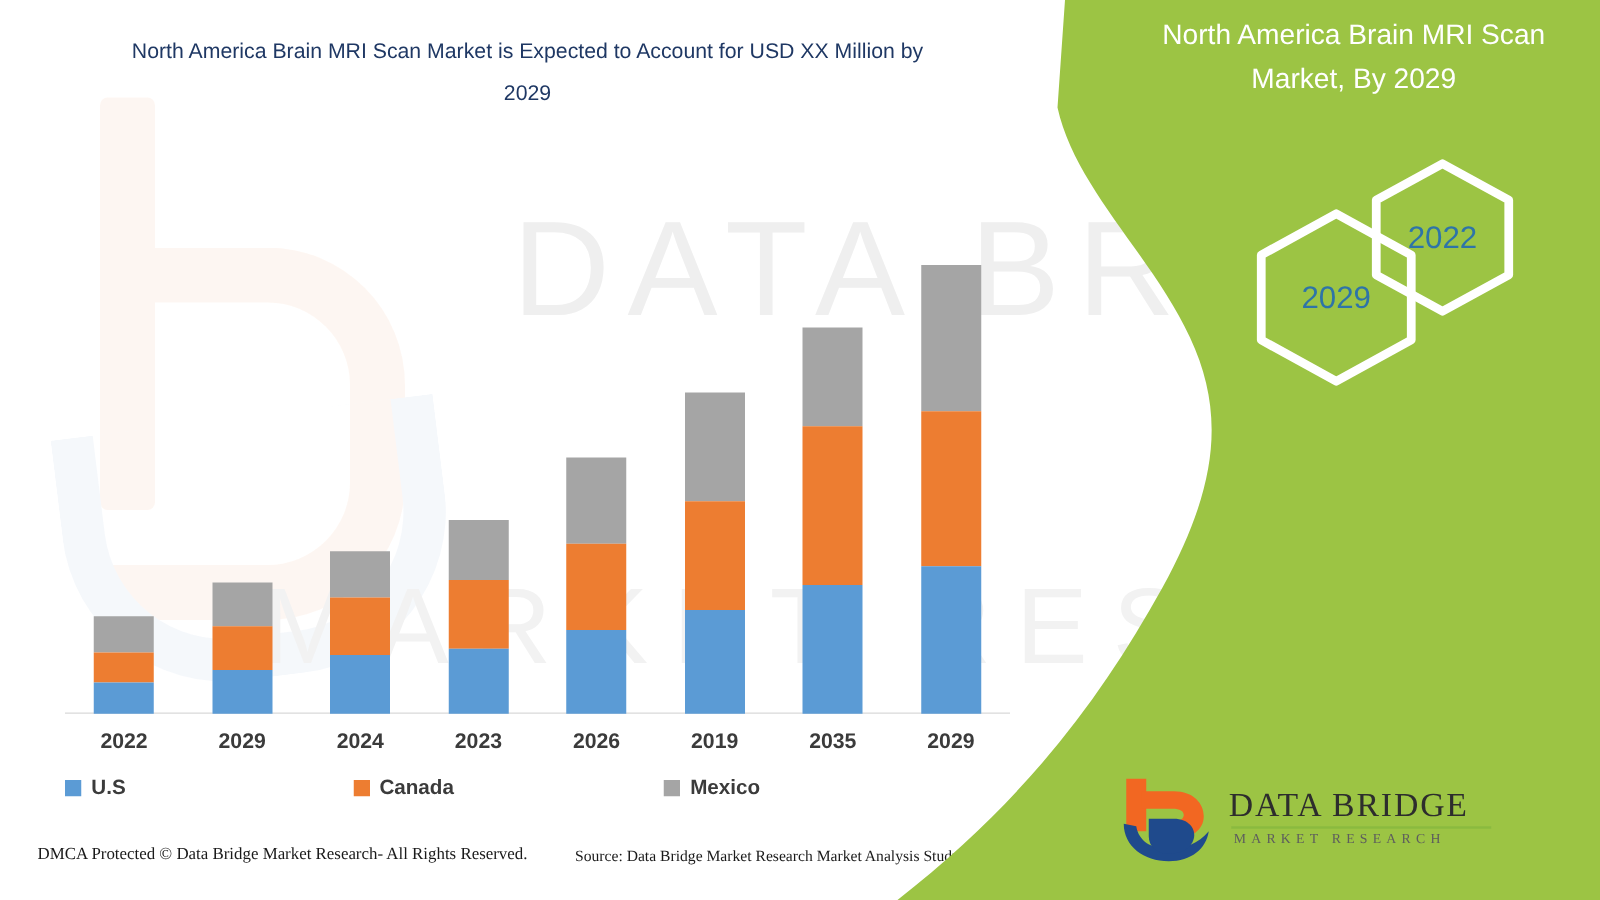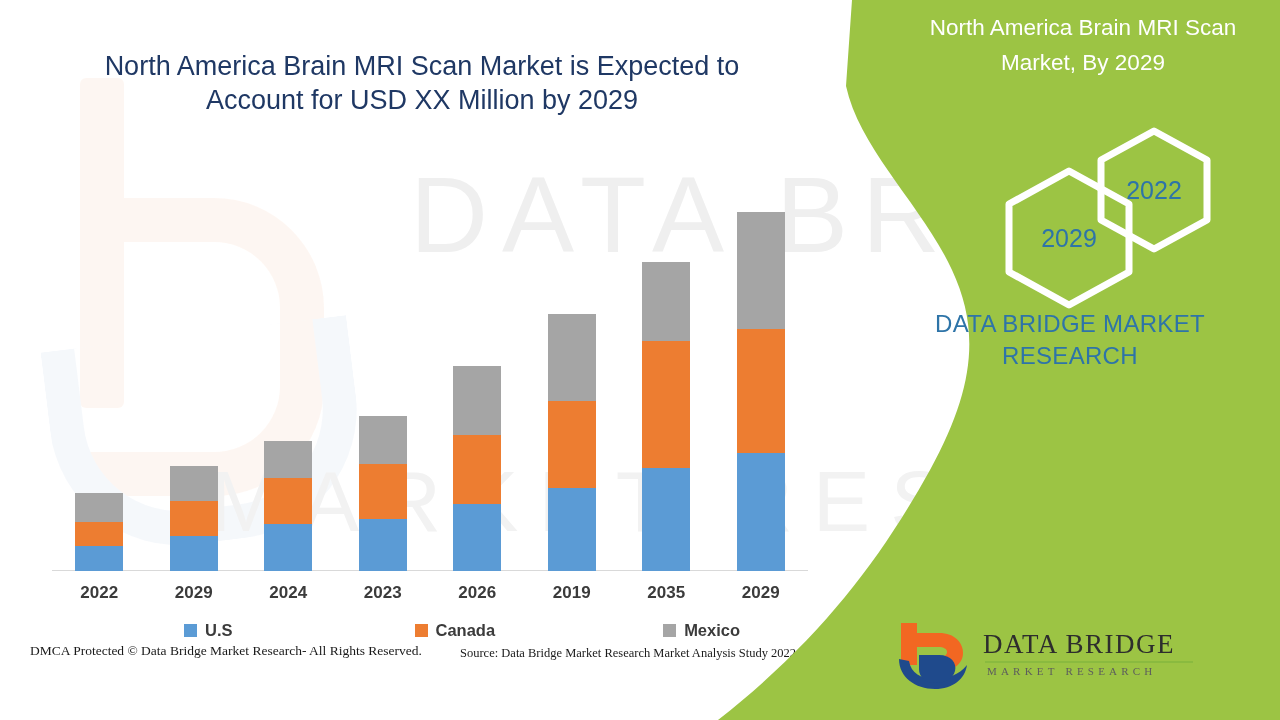--- a/index.html
+++ b/index.html
@@ -40,21 +40,21 @@
     position:absolute;left:0;top:255px;width:240px;height:175px;
     border:34px solid #eef3f9;border-radius:0 0 130px 130px;border-top:none;
     transform:rotate(-7deg);
   }
 
   
   .chart-title{
     position:absolute;left:86px;top:24px;width:672px;
     text-align:center;
     color:#1f3864;
-    font-size:27px;line-height:34px;font-weight:400;margin-top:25px;
+    font-size:17px;line-height:34px;font-weight:400;
   }
 
   
   .chart-area{position:absolute;left:0;top:0;width:850px;height:720px;}
   .plot{
     position:absolute;left:52px;top:200px;width:756px;height:371px;
   }
   .axis-line{
     position:absolute;left:52px;top:570px;width:756px;height:1px;
     background:#d9d9d9;
@@ -78,29 +78,29 @@
     font-size:17px;font-weight:bold;color:#3b3b3b;
     font-family:"Liberation Sans", sans-serif;
   }
 
   
   .legend{
     position:absolute;left:52px;top:616px;width:756px;height:28px;
     display:flex;align-items:center;
   }
   .legend-item{display:flex;align-items:center;}
-  .legend-item:nth-child(1){margin-left:132px;justify-content:flex-end;}
+  .legend-item:nth-child(1){justify-content:flex-end;}
   .legend-item:nth-child(2){margin-left:182px;}
   .legend-item:nth-child(3){margin-left:168px;text-align:center;}
   .legend-swatch{width:13px;height:13px;margin-right:8px;display:inline-block;}
   .legend-label{font-size:16.5px;font-weight:bold;color:#3b3b3b;}
 
   
   .footer{
-    position:absolute;left:0;top:640px;width:850px;height:40px;padding-left:18px;
+    position:absolute;left:0;top:672px;width:850px;height:40px;padding-left:18px;
   }
   .footer-left{
     position:absolute;left:30px;top:3px;
     font-family:"Liberation Serif", serif;font-size:13.5px;color:#1a1a1a;
   }
   .footer-right{
     position:absolute;left:460px;top:6px;
     font-family:"Liberation Serif", serif;font-size:12.5px;color:#1a1a1a;
   }
 
@@ -279,21 +279,20 @@
         <span class="hex-label">2029</span>
       </div>
       <div class="hex hex-2022">
         <svg width="128" height="130" viewBox="0 0 128 130" aria-hidden="true">
           <polygon points="64,6 117,35 117,95 64,124 11,95 11,35" fill="none" stroke="#ffffff" stroke-width="7" stroke-linejoin="round"></polygon>
         </svg>
         <span class="hex-label">2022</span>
       </div>
     </div>
 
-    <div class="brand-name">DATA BRIDGE MARKET RESEARCH</div>
 
     <div class="logo">
       <div class="logo-mark">
         <svg width="78" height="74" viewBox="0 0 78 74" aria-hidden="true">
           <path d="M6 4 H22 V46 H6 Z" fill="#F26722"></path>
           <path d="M18 14 H44 C60 14 68 24 68 34 C68 45 58 52 44 52 H30 V38 H43 C49 38 52 36 52 33 C52 30 49 28 43 28 H18 Z" fill="#F26722"></path>
           <path d="M4 40 C4 58 20 70 40 70 C58 70 70 60 72 46 C64 56 52 60 40 60 C26 60 16 54 14 42 Z" fill="#1F4A8C"></path>
           <path d="M30 36 H44 C56 36 62 44 60 52 C58 60 50 64 40 64 C30 64 24 58 24 50 V36 Z" fill="#1F4A8C"></path>
         </svg>
       </div>

